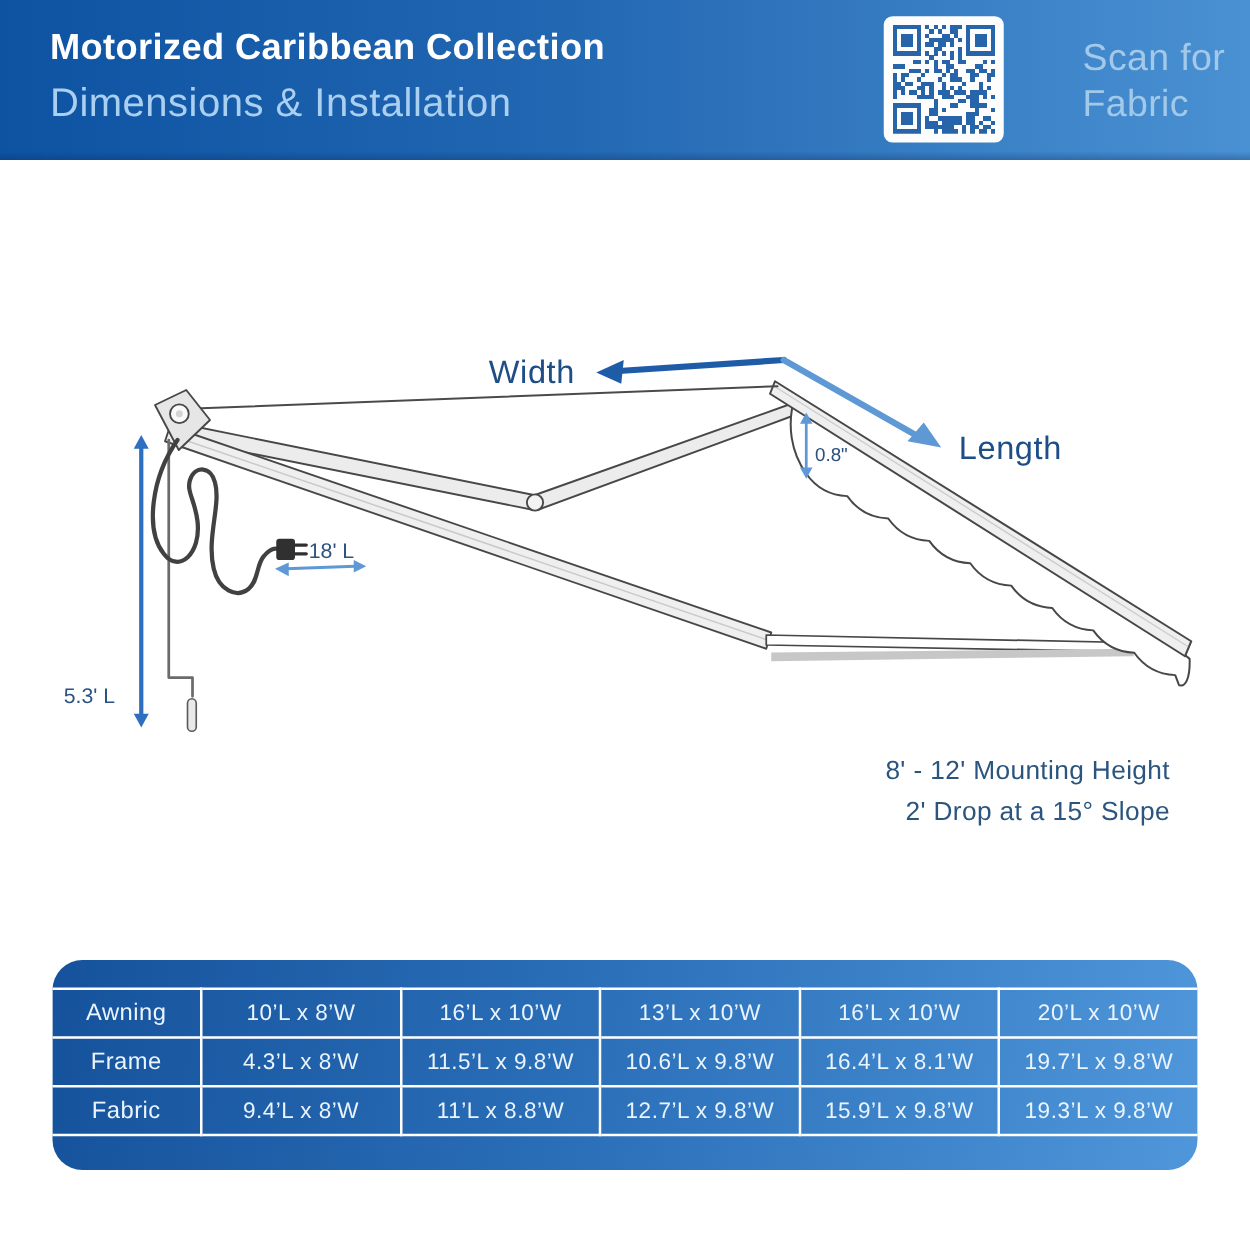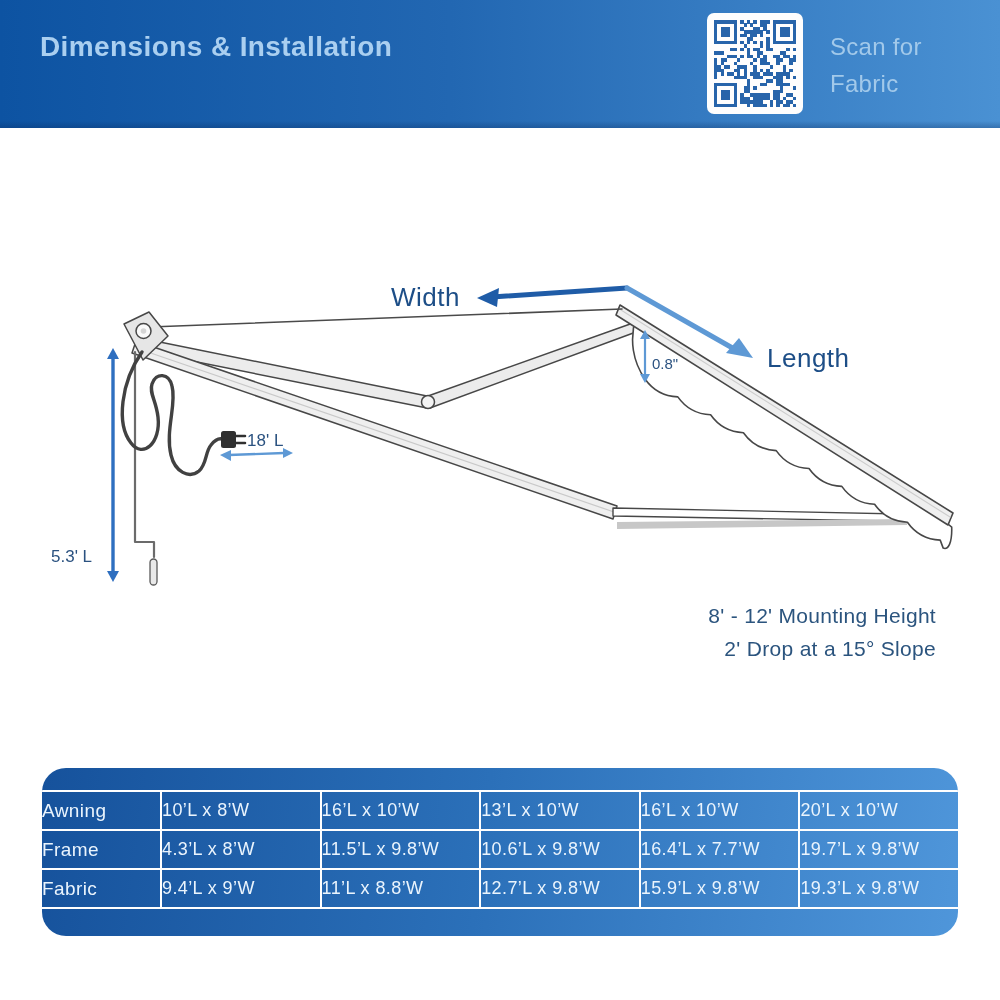--- a/index.html
+++ b/index.html
@@ -12,59 +12,60 @@
   .header{
     position:absolute;left:0;top:0;width:1000px;height:128px;
     background:linear-gradient(90deg,#0d53a2 0%,#2267b2 45%,#4a91d3 100%);
   }
   .header::after{
     content:"";position:absolute;left:0;right:0;bottom:0;height:7px;
     background:linear-gradient(rgba(255,255,255,0),rgba(9,42,92,.30));
   }
   .titles{position:absolute;left:40px;top:22px}
   .titles h1{margin:0;font-size:29px;font-weight:700;color:#ffffff;letter-spacing:.3px}
-  .titles h2{margin:9px 0 0;font-size:28px;font-weight:700;color:#aacff0;letter-spacing:.4px}
+  .titles h2{margin:9px 0 0;font-size:32px;font-weight:400;color:#aacff0;letter-spacing:.4px}
   .qr-box{
     position:absolute;left:707px;top:13px;width:96px;height:101px;
     background:#fdfdfd;border-radius:7px;
     display:flex;align-items:center;justify-content:center;
   }
   .scan{
-    position:absolute;left:830px;top:28px;
-    font-size:24px;color:#a2c9ea;line-height:37px;font-weight:400;letter-spacing:.3px;
+    position:absolute;left:866px;top:28px;
+    font-size:30px;color:#a2c9ea;line-height:37px;font-weight:400;letter-spacing:.3px;
   }
   
   .diagram{position:absolute;left:0;top:0;width:1000px;height:1000px}
   .diagram text{font-family:"Liberation Sans", sans-serif}
   .dim-label{font-size:26px;font-weight:500;fill:#1d4e87;letter-spacing:.5px}
   .small-label{font-size:17px;font-weight:500;fill:#2b5280}
   .tiny-label{font-size:15px;font-weight:500;fill:#2b5280}
   .note-text{font-size:21px;font-weight:500;fill:#2b547e;letter-spacing:.3px}
   
   .spec{
     position:absolute;left:42px;top:768px;width:916px;height:168px;
     border-radius:24px;overflow:hidden;
     background:linear-gradient(97deg,#16529c 0%,#2b70b9 48%,#4f96da 100%);
   }
   .spec table{
     position:absolute;top:22px;left:-2px;width:920px;height:119px;
     border-collapse:collapse;table-layout:fixed;
   }
   .spec td{
     border:2px solid #ffffff;color:#eaf4fd;font-size:18px;
-    vertical-align:middle;letter-spacing:.4px;
+    text-align:center;vertical-align:middle;letter-spacing:.4px;
     padding:0;white-space:nowrap;
   }
   .spec td.rowlabel{font-size:19px}
 </style>
 </head>
 <body>
 
 <div class="header">
   <div class="titles">
+    <h1>Motorized Caribbean Collection</h1>
     <h2>Dimensions &amp; Installation</h2>
   </div>
   <div class="qr-box">
     <svg id="qr" width="82" height="87" viewBox="0 0 25 25" preserveAspectRatio="none" shape-rendering="crispEdges">
         <rect x="0" y="0" width="1.02" height="1.02" fill="#2764aa"></rect>
         <rect x="1" y="0" width="1.02" height="1.02" fill="#2764aa"></rect>
         <rect x="2" y="0" width="1.02" height="1.02" fill="#2764aa"></rect>
         <rect x="3" y="0" width="1.02" height="1.02" fill="#2764aa"></rect>
         <rect x="4" y="0" width="1.02" height="1.02" fill="#2764aa"></rect>
         <rect x="5" y="0" width="1.02" height="1.02" fill="#2764aa"></rect>
@@ -459,26 +460,26 @@
         <td>16’L x 10’W</td>
         <td>13’L x 10’W</td>
         <td>16’L x 10’W</td>
         <td>20’L x 10’W</td>
       </tr>
       <tr>
         <td class="rowlabel">Frame</td>
         <td>4.3’L x 8’W</td>
         <td>11.5’L x 9.8’W</td>
         <td>10.6’L x 9.8’W</td>
-        <td>16.4’L x 7.7’W</td>
+        <td>16.4’L x 8.1’W</td>
         <td>19.7’L x 9.8’W</td>
       </tr>
       <tr>
         <td class="rowlabel">Fabric</td>
-        <td>9.4’L x 9’W</td>
+        <td>9.4’L x 8’W</td>
         <td>11’L x 8.8’W</td>
         <td>12.7’L x 9.8’W</td>
         <td>15.9’L x 9.8’W</td>
         <td>19.3’L x 9.8’W</td>
       </tr>
     </tbody>
   </table>
 </div>
 
 </body></html>

